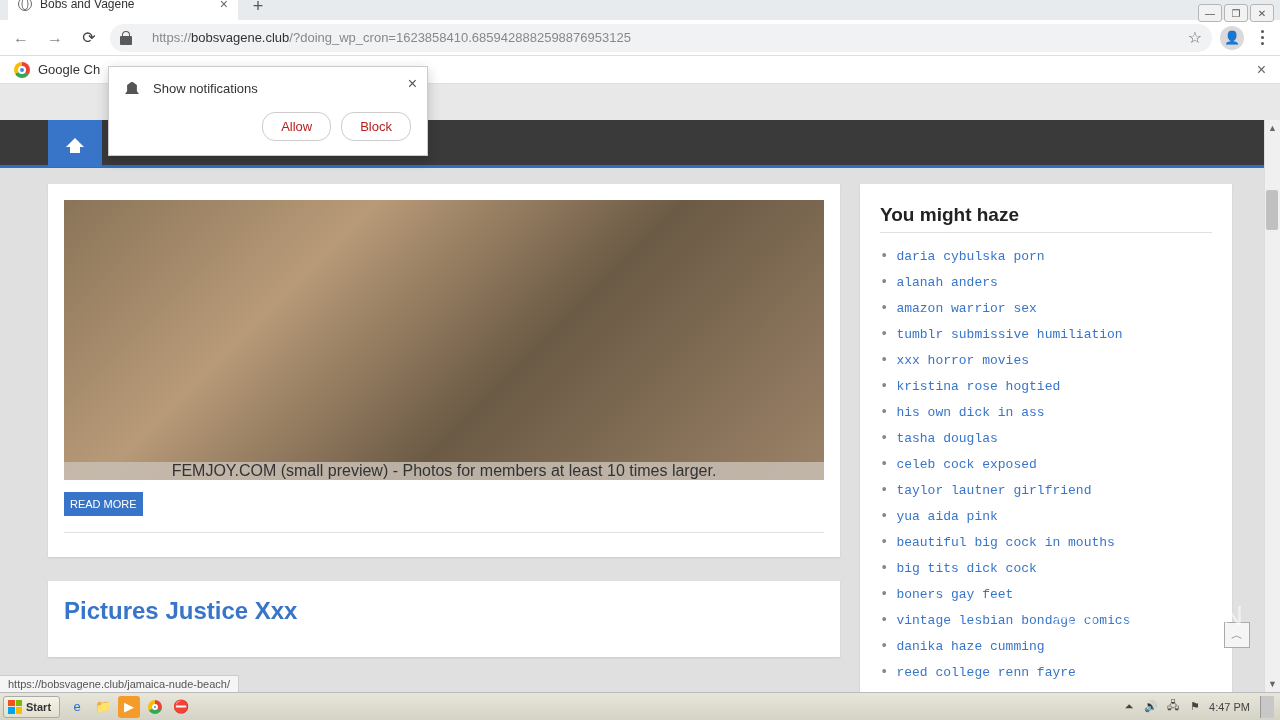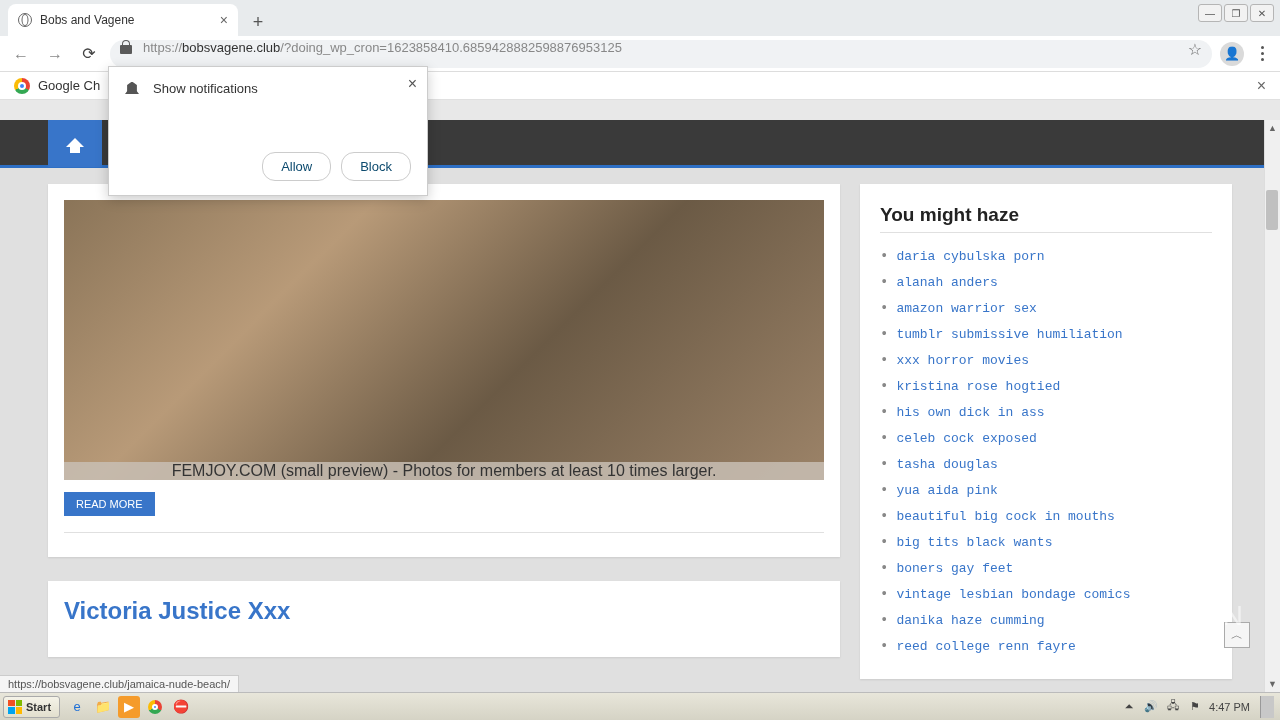--- a/index.html
+++ b/index.html
@@ -1,32 +1,32 @@
 <!DOCTYPE html>
 <html><head>
 <meta charset="utf-8">
 <style>
 * { box-sizing: border-box; margin: 0; padding: 0; }
 body { font-family: "Segoe UI", Arial, sans-serif; font-size: 13px; background: #e8e8e8; overflow: hidden; width: 1280px; height: 720px; position: relative; }
 
 
 .chrome-top { background: #e8ebed; }
-.tab-strip { display: flex; align-items: flex-end; height: 36px; padding-left: 8px; position: relative; }
+.tab-strip { display: flex; align-items: flex-end; height: 20px; padding-left: 8px; position: relative; }
 .tab { background: #fff; border-radius: 8px 8px 0 0; height: 32px; width: 230px; display: flex; align-items: center; padding: 0 10px; gap: 8px; font-size: 12px; color: #333; }
 .tab .globe { width: 14px; height: 14px; border: 1.5px solid #666; border-radius: 50%; position: relative; }
 .tab .globe::after { content: ""; position: absolute; left: 50%; top: 0; bottom: 0; width: 5px; border: 1px solid #666; border-radius: 50%; transform: translateX(-50%); }
 .tab .tab-close { margin-left: auto; font-size: 14px; color: #666; cursor: pointer; }
 .new-tab { width: 28px; height: 28px; display: flex; align-items: center; justify-content: center; color: #555; font-size: 18px; cursor: pointer; margin-left: 6px; }
 .win-controls { position: absolute; right: 6px; top: 4px; display: flex; gap: 2px; }
 .win-btn { width: 24px; height: 18px; border: 1px solid #b5b5b5; border-radius: 3px; background: #f2f2f2; display: flex; align-items: center; justify-content: center; font-size: 10px; color: #555; cursor: pointer; }
 
 .toolbar { background: #fff; height: 36px; display: flex; align-items: center; padding: 0 8px; gap: 8px; border-bottom: 1px solid #ddd; }
 .nav-btn { width: 26px; height: 26px; display: flex; align-items: center; justify-content: center; color: #888; font-size: 16px; cursor: pointer; border-radius: 50%; }
 .nav-btn.active { color: #444; }
-.addr-bar { flex: 1; height: 28px; background: #f0f2f4; border-radius: 14px; display: flex; padding: 0 10px; gap: 11px; font-size: 13px; color: #333; }
+.addr-bar { flex: 1; height: 28px; background: #f0f2f4; border-radius: 14px; display: flex; align-items: center; padding: 0 10px; gap: 20px; font-size: 13px; color: #333; }
 .lock { width: 12px; height: 14px; position: relative; }
 .lock::before { content: ""; position: absolute; top: 5px; left: 0; right: 0; bottom: 0; background: #5a5a5a; border-radius: 1px; }
 .lock::after { content: ""; position: absolute; top: 0; left: 2px; right: 2px; height: 7px; border: 1.5px solid #5a5a5a; border-bottom: none; border-radius: 5px 5px 0 0; }
 .url-dim { color: #888; }
 .star { margin-left: auto; color: #666; font-size: 16px; cursor: pointer; }
 .avatar { width: 24px; height: 24px; background: #dadada; border-radius: 50%; cursor: pointer; display:flex;align-items:center;justify-content:center;color:#888;font-size:13px;}
 .kebab { width: 20px; display: flex; flex-direction: column; align-items: center; gap: 3px; cursor: pointer; }
 .kebab span { width: 3px; height: 3px; background: #555; border-radius: 50%; }
 
 .bookmark-bar { background: #fff; height: 28px; display: flex; align-items: center; padding: 0 14px; gap: 8px; font-size: 13px; color: #333; border-bottom: 1px solid #e0e0e0; position: relative; }
@@ -40,21 +40,21 @@
 .home-btn { width: 54px; height: 48px; background: #3875c9; display: flex; align-items: center; justify-content: center; color: #fff; font-size: 18px; cursor: pointer; }
 .home-icon { width: 0; height: 0; border-left: 9px solid transparent; border-right: 9px solid transparent; border-bottom: 9px solid #fff; position: relative; }
 .home-icon::after { content: ""; position: absolute; top: 7px; left: -5px; width: 10px; height: 8px; background: #fff; }
 
 .page-body { display: flex; gap: 20px; padding: 16px 48px; }
 .main-col { flex: 1; }
 .article-card { background: #fff; padding: 16px 16px 24px 16px; margin-bottom: 24px; box-shadow: 0 1px 2px rgba(0,0,0,0.1); }
 .article-img { width: 100%; height: 280px; background: linear-gradient(135deg,#8a7458 0%,#b89a78 30%,#6b5a45 60%,#9c8368 100%); position: relative; display:flex;align-items:flex-end;justify-content:center; margin-bottom: 12px; }
 .img-strip { background: rgba(200,190,180,0.85); color: #333; font-size: 16px; padding: 0 8px; width: 100%; text-align:center; }
 .article-excerpt { font-size: 13px; color: #333; line-height: 1.8; margin-bottom: 14px; }
-.read-more { display: inline-block; background: #3875c9; color: #fff; font-size: 11px; padding: 6px 12px; cursor: pointer; }
+.read-more { display: inline-block; background: #3875c9; color: #fff; font-size: 11px; padding: 6px 6px; cursor: pointer; }
 .divider { border-top: 1px solid #e0e0e0; margin-top: 16px; }
 .article-title { font-size: 24px; font-weight: 700; color: #3875c9; margin-bottom: 8px; font-family: "Segoe UI Semibold", Arial; cursor:pointer; }
 
 .sidebar { width: 372px; background: #fff; padding: 20px; box-shadow: 0 1px 2px rgba(0,0,0,0.1); align-self: flex-start; }
 .sidebar-title { font-size: 19px; font-weight: 700; color: #222; margin-bottom: 10px; border-bottom: 1px solid #e0e0e0; padding-bottom: 6px; font-family:"Segoe UI Semibold",Arial;}
 .sidebar-list { list-style: none; font-family: Liberation Mono, monospace; }
 .sidebar-list li { display: flex; align-items: center; gap: 8px; padding: 5px 0; font-size: 13px; }
 .sidebar-list li::before { content: "•"; color: #888; font-size: 14px; }
 .sidebar-list a { color: #3875c9; text-decoration: none; cursor: pointer; }
 
@@ -67,21 +67,21 @@
 
 .back-top { position: absolute; right: 30px; bottom: 44px; width: 26px; height: 26px; border: 1px solid #aaa; background: #f5f5f5; display: flex; align-items: center; justify-content: center; cursor: pointer; font-size: 12px; color: #666; }
 
 
 .perm-dialog { position: absolute; top: 66px; left: 108px; width: 320px; background: #fff; border: 1px solid #ccc; box-shadow: 0 4px 12px rgba(0,0,0,0.2); padding: 14px 16px; z-index: 500; }
 .perm-title { font-size: 14px; color: #333; margin-bottom: 12px; }
 .perm-row { display: flex; align-items: center; gap: 14px; font-size: 13px; color: #333; margin-bottom: 16px; }
 .bell { width: 14px; height: 14px; position: relative; }
 .bell::before { content: ""; position: absolute; inset: 0; background: #555; clip-path: polygon(50% 0,85% 25%,85% 70%,100% 90%,0 90%,15% 70%,15% 25%); }
 .perm-actions { display: flex; gap: 10px; justify-content: flex-end; }
-.perm-btn { border: 1px solid #ccc; background: #fff; color: #0c4a6e; padding: 6px 18px; font-size: 13px; border-radius: 13px; cursor: pointer; margin-top: 40px; }
+.perm-btn { border: 1px solid #ccc; background: #fff; color: #b91c1c; padding: 6px 18px; font-size: 13px; border-radius: 13px; cursor: pointer; }
 .perm-close { position: absolute; top: 8px; right: 10px; font-size: 16px; color: #555; cursor: pointer; }
 
 
 .status-link { position: absolute; left: 0; bottom: 28px; background: #f5f5f5; border: 1px solid #ccc; border-left: none; border-bottom: none; padding: 2px 8px; font-size: 11px; color: #555; z-index: 100; }
 
 
 .watermark { position: absolute; right: 34px; bottom: 52px; color: rgba(255,255,255,0.55); font-size: 28px; font-weight: 300; letter-spacing: 3px; display: flex; align-items: flex-start; gap: 8px; z-index: 50; pointer-events: none; }
 .wm-tri { width: 0; height: 0; border-top: 14px solid transparent; border-bottom: 14px solid transparent; border-left: 22px solid rgba(255,255,255,0.55); }
 .wm-ring { width: 40px; height: 40px; border: 2px solid rgba(255,255,255,0.45); border-radius: 50%; display:flex;align-items:center;justify-content:center;}
 
@@ -154,21 +154,21 @@
 
       <div class="article-card">
         <div class="article-img">
           <div class="img-strip">FEMJOY.COM (small preview) - Photos for members at least 10 times larger.</div>
         </div>
         <div class="read-more">READ MORE</div>
         <div class="divider"></div>
       </div>
 
       <div class="article-card">
-        <div class="article-title">Victoria Justice Xxx</div>
+        <div class="article-title">Pictures Justice Xxx</div>
 
       </div>
 
     </div>
 
     <div class="sidebar">
       <div class="sidebar-title">You might haze</div>
       <ul class="sidebar-list" id="sidebar-list">
           <li>
             <a>daria cybulska porn</a>
@@ -185,33 +185,36 @@
           <li>
             <a>xxx horror movies</a>
           </li>
           <li>
             <a>kristina rose hogtied</a>
           </li>
           <li>
             <a>his own dick in ass</a>
           </li>
           <li>
+            <a>tasha douglas</a>
+          </li>
+          <li>
             <a>celeb cock exposed</a>
           </li>
           <li>
-            <a>tasha douglas</a>
+            <a>taylor lautner girlfriend</a>
           </li>
           <li>
             <a>yua aida pink</a>
           </li>
           <li>
             <a>beautiful big cock in mouths</a>
           </li>
           <li>
-            <a>big tits black wants</a>
+            <a>big tits dick cock</a>
           </li>
           <li>
             <a>boners gay feet</a>
           </li>
           <li>
             <a>vintage lesbian bondage comics</a>
           </li>
           <li>
             <a>danika haze cumming</a>
           </li>

